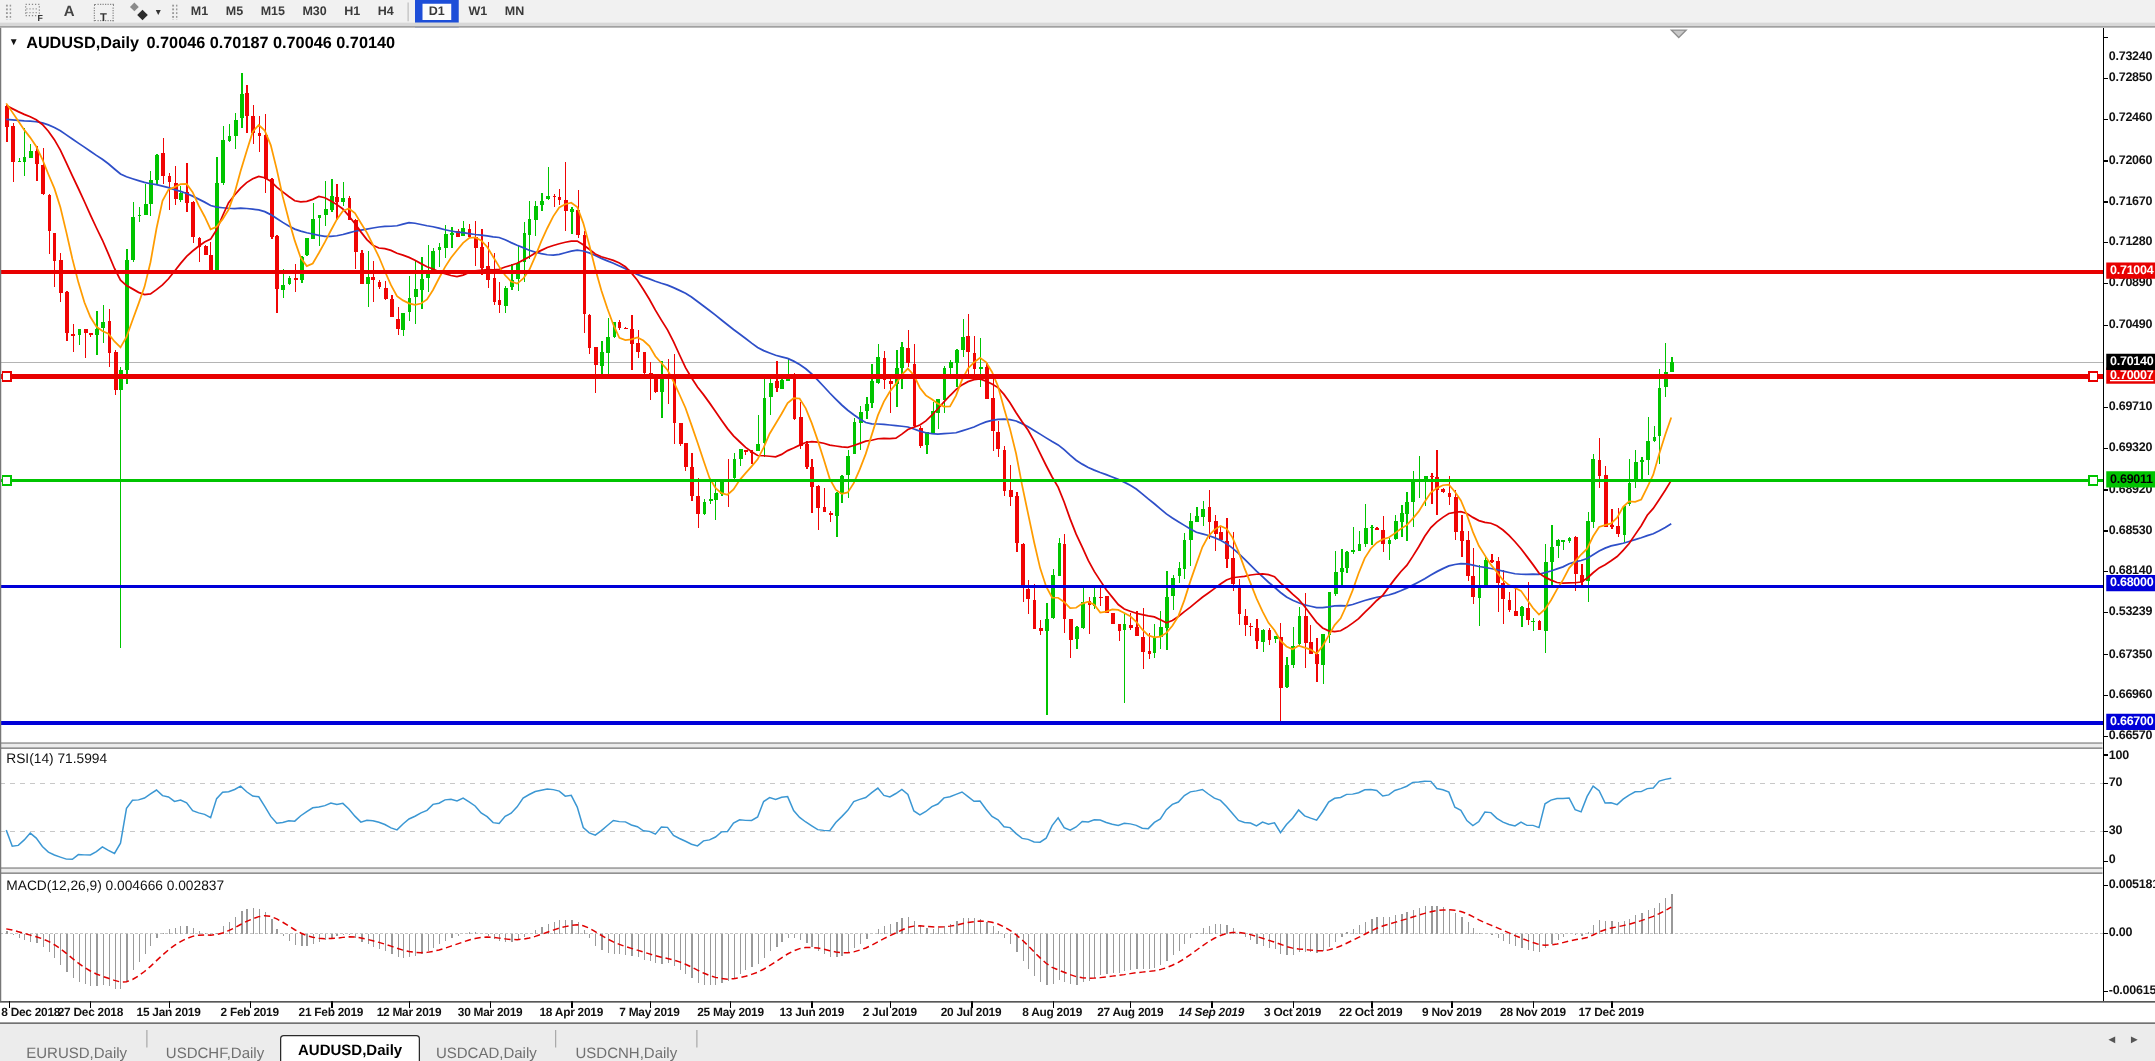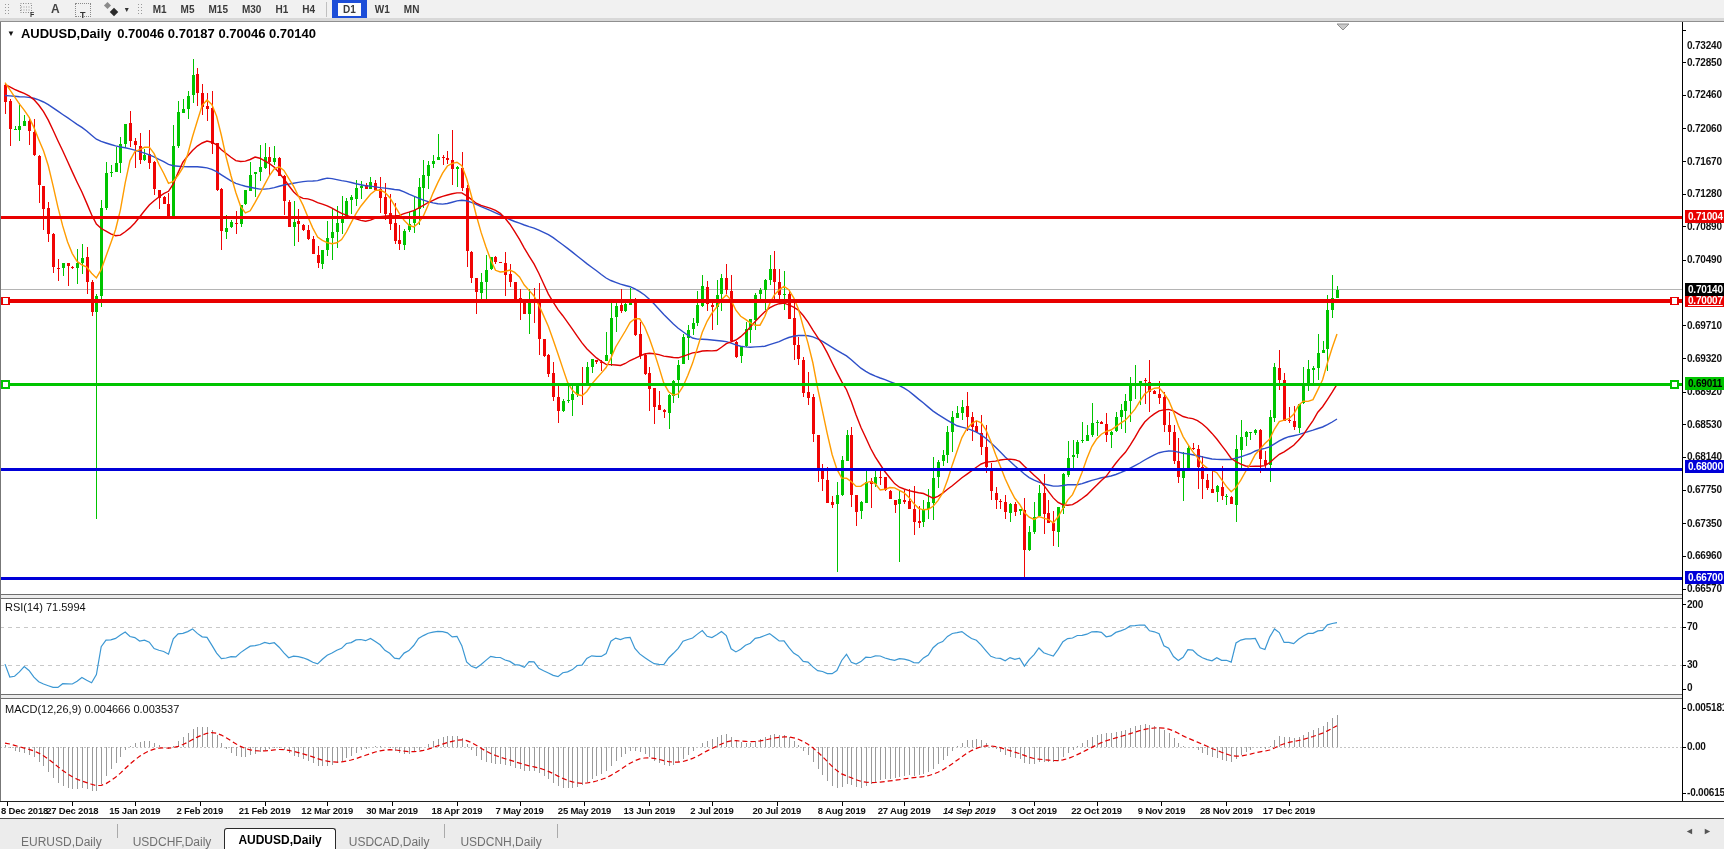--- a/index.html
+++ b/index.html
@@ -1004,21 +1004,21 @@
       <line x1="1097.5" y1="801" x2="1097.5" y2="806" stroke="#000" shape-rendering="crispEdges"></line>
       <line x1="1161.5" y1="801" x2="1161.5" y2="806" stroke="#000" shape-rendering="crispEdges"></line>
       <line x1="1226.5" y1="801" x2="1226.5" y2="806" stroke="#000" shape-rendering="crispEdges"></line>
       <line x1="1289.5" y1="801" x2="1289.5" y2="806" stroke="#000" shape-rendering="crispEdges"></line>
     </svg>
 
   <div id="title">
     <span class="tri">▼</span><span>AUDUSD,Daily</span><span>0.70046 0.70187 0.70046 0.70140</span>
   </div>
   <div id="rsiLabel">RSI(14) 71.5994</div>
-  <div id="macdLabel">MACD(12,26,9) 0.004666 0.003537</div>
+  <div id="macdLabel">MACD(12,26,9) 0.004666 0.002837</div>
 
   <div id="sepA1" class="hline-div"></div>
   <div id="sepAg" class="hline-div"></div>
   <div id="sepA2" class="hline-div"></div>
   <div id="sepB1" class="hline-div"></div>
   <div id="sepBg" class="hline-div"></div>
   <div id="sepB2" class="hline-div"></div>
   <div id="botLine" class="hline-div"></div>
   <div id="leftBorder"></div>
 
@@ -1029,31 +1029,31 @@
       <div class="ptick" style="top: 100.896px;">0.72060</div>
       <div class="ptick" style="top: 133.582px;">0.71670</div>
       <div class="ptick" style="top: 166.268px;">0.71280</div>
       <div class="ptick" style="top: 198.953px;">0.70890</div>
       <div class="ptick" style="top: 232.477px;">0.70490</div>
       <div class="ptick" style="top: 297.849px;">0.69710</div>
       <div class="ptick" style="top: 330.535px;">0.69320</div>
       <div class="ptick" style="top: 364.059px;">0.68920</div>
       <div class="ptick" style="top: 396.745px;">0.68530</div>
       <div class="ptick" style="top: 429.431px;">0.68140</div>
-      <div class="ptick" style="top: 462.117px;">0.67750</div>
+      <div class="ptick" style="top: 462.117px;">0.53239</div>
       <div class="ptick" style="top: 495.641px;">0.67350</div>
       <div class="ptick" style="top: 528.327px;">0.66960</div>
       <div class="ptick" style="top: 561.013px;">0.66570</div>
       <div class="plab" style="top: 188.399px; background: rgb(232, 0, 0); color: rgb(255, 255, 255);">0.71004</div>
       <div class="plab" style="top: 271.958px; background: rgb(232, 0, 0); color: rgb(255, 255, 255); text-decoration: underline;">0.70007</div>
       <div class="plab" style="top: 355.432px; background: rgb(0, 196, 0); color: rgb(0, 0, 0);">0.69011</div>
       <div class="plab" style="top: 438px; background: rgb(0, 0, 216); color: rgb(255, 255, 255);">0.68000</div>
       <div class="plab" style="top: 549.117px; background: rgb(0, 0, 216); color: rgb(255, 255, 255);">0.66700</div>
       <div class="plab" style="top: 260.811px; background: rgb(0, 0, 0); color: rgb(255, 255, 255); z-index: 4;">0.70140</div>
-      <div class="ptick" style="top: 577px;">200</div>
+      <div class="ptick" style="top: 577px;">100</div>
       <div class="ptick" style="top: 599px;">70</div>
       <div class="ptick" style="top: 637px;">30</div>
       <div class="ptick" style="top: 660px;">0</div>
       <div class="ptick" style="top: 680.143px; right: 0px; overflow: hidden;">0.005181</div>
       <div class="ptick" style="top: 719px; right: 0px; overflow: hidden;">0.00</div>
       <div class="ptick" style="top: 765.148px; right: 0px; overflow: hidden;">-0.006153</div>
     </div>
   <div id="dateAxis">
       <div class="dtick noshift" style="left: 1px;">8 Dec 2018</div>
       <div class="dtick" style="left: 72.3213px;">27 Dec 2018</div>

